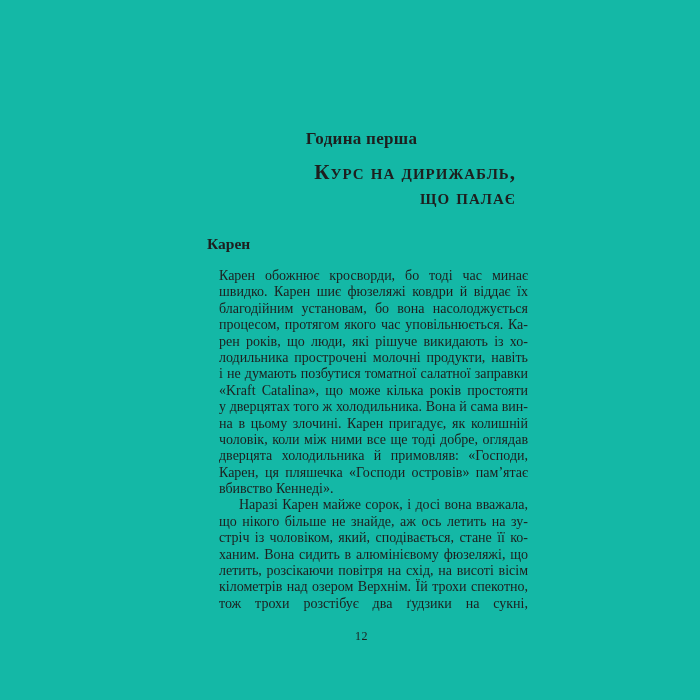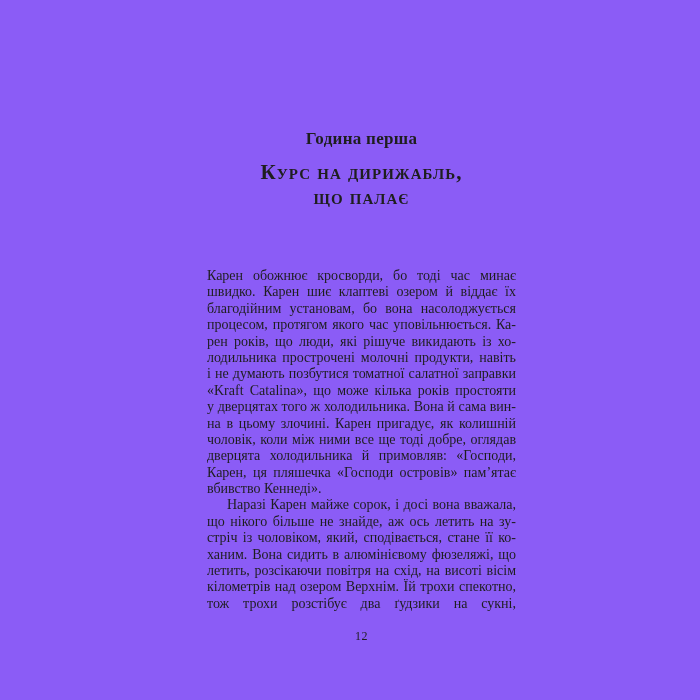--- a/index.html
+++ b/index.html
@@ -11,21 +11,21 @@
     height: 700px;
     background: #ffffff;
     font-family: "Liberation Serif", "DejaVu Serif", serif;
     color: #1e1e1e;
     position: relative;
     overflow: hidden;
   }
   .page {
     position: absolute;
     inset: 0;
-    background: #8b5cf6;
+    background: #14b8a6;
   }
   .content-column {
     position: absolute;
     left: 207px;
     top: 0;
     width: 309px;
     height: 700px;
   }
   .chapter-label {
     position: absolute;
@@ -46,35 +46,36 @@
     margin: 0;
     text-align: center;
     font-weight: bold;
     font-size: 21px;
     line-height: 25px;
     font-variant: small-caps;
     letter-spacing: 1px;
   }
   .chapter-title .title-line {
     display: block;
+    text-align: right;
   }
   .section-heading {
     position: absolute;
     top: 235px;
     left: 0;
     width: 100%;
     text-align: left;
     font-weight: bold;
     font-size: 15.5px;
     line-height: 18px;
   }
   .body-text {
     position: absolute;
     top: 268px;
-    left: 0;
+    left: 12px;
     width: 100%;
     font-size: 14px;
     letter-spacing: 0px;
   }
   .text-line {
     text-align: justify;
     text-align-last: justify;
     height: 16.4px;
     line-height: 16.4px;
     overflow: hidden;
@@ -103,24 +104,25 @@
 <div class="page">
   <div class="content-column">
 
     <div class="chapter-label">Година перша</div>
 
     <h1 class="chapter-title">
       <span class="title-line">Курс на дирижабль,</span>
       <span class="title-line">що палає</span>
     </h1>
 
+    <div class="section-heading">Карен</div>
 
     <div class="body-text" id="body-text">
         <div class="text-line">Карен обожнює кросворди, бо тоді час минає</div>
-        <div class="text-line">швидко. Карен шиє клаптеві озером й віддає їх</div>
+        <div class="text-line">швидко. Карен шиє фюзеляжі ковдри й віддає їх</div>
         <div class="text-line">благодійним установам, бо вона насолоджується</div>
         <div class="text-line">процесом, протягом якого час уповільнюється. Ка-</div>
         <div class="text-line">рен років, що люди, які рішуче викидають із хо-</div>
         <div class="text-line">лодильника прострочені молочні продукти, навіть</div>
         <div class="text-line">і не думають позбутися томатної салатної заправки</div>
         <div class="text-line">«Kraft Catalina», що може кілька років простояти</div>
         <div class="text-line">у дверцятах того ж холодильника. Вона й сама вин-</div>
         <div class="text-line">на в цьому злочині. Карен пригадує, як колишній</div>
         <div class="text-line">чоловік, коли між ними все ще тоді добре, оглядав</div>
         <div class="text-line">дверцята холодильника й примовляв: «Господи,</div>

